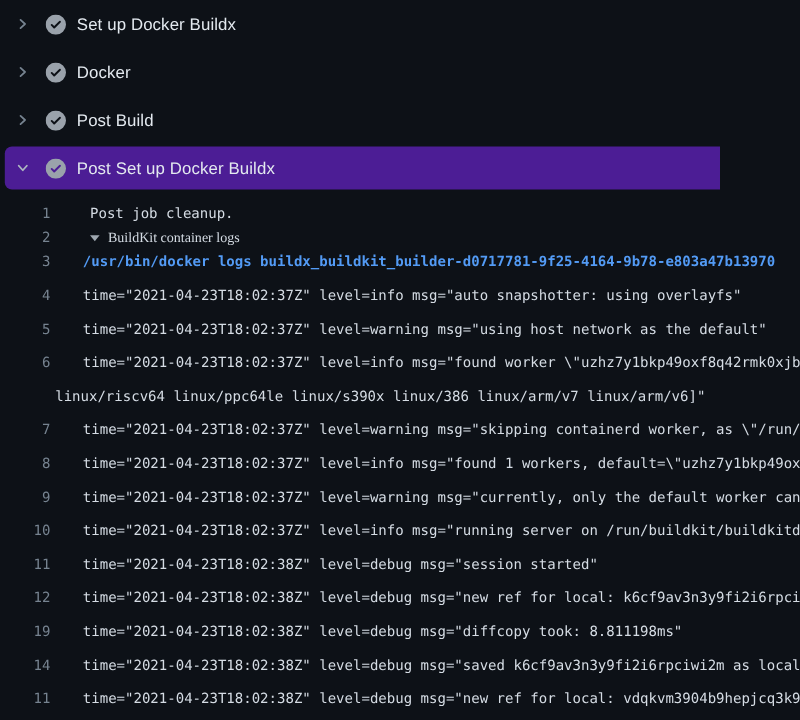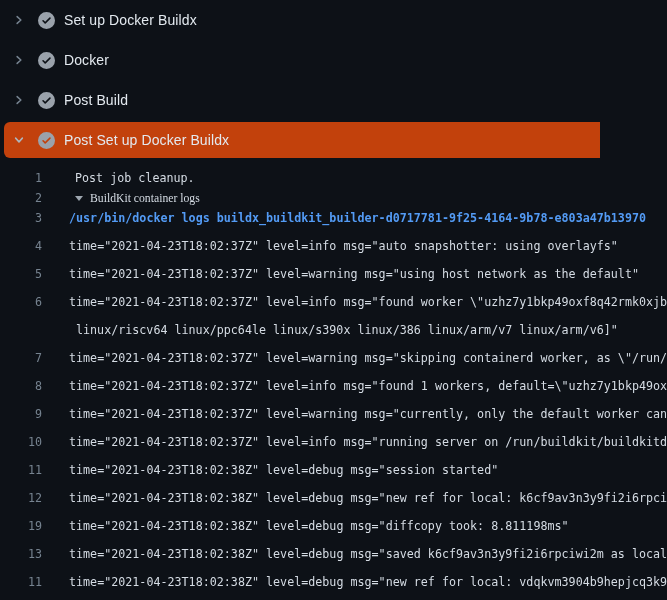--- a/index.html
+++ b/index.html
@@ -11,38 +11,38 @@
   }
   
   .steps{width:600px;}
   .step-row{
     height:40px;box-sizing:border-box;
     display:flex;align-items:center;
     padding-left:11px;cursor:pointer;
   }
   .step-row.expanded{
     height:36px;margin:2px 0 2px 4px;padding-left:7px;
-    background:#c2410c;border-radius:6px 0 0 6px;
+    background:#4c1d95;border-radius:6px 0 0 6px;
   }
   .chev{width:16px;height:16px;flex:0 0 16px;display:flex;align-items:center;justify-content:center;color:#768390;}
   .step-row.expanded .chev{color:#adb7c0;}
   .chev svg{display:block;}
   .check{width:17px;height:17px;flex:0 0 17px;margin-left:11px;}
   .check svg{display:block;width:17px;height:17px;}
   .step-label{margin-left:9px;font-size:14px;color:#e3e9ef;letter-spacing:.1px;}
   
   .log{
     padding-top:8px;
     font-family:"DejaVu Sans Mono", monospace;
     font-size:11.7px;color:#d5dce4;
   }
   .lrow{display:flex;height:20px;line-height:20px;white-space:pre;}
   .num{flex:0 0 42px;text-align:right;color:#768390;cursor:pointer;}
   .txt{overflow:hidden;flex:1 1 auto;white-space:pre;}
-  .txt.indent-0{margin-left:34px;}
+  .txt.indent-0{margin-left:4px;}
   .txt.indent-1{margin-left:33px;}
   .txt.indent-2{margin-left:27px;}
   .lrow.command .t{color:#539bf5;font-weight:600;}
   .lrow.group .t{cursor:pointer;font-family:Liberation Serif, serif;}
   .tri{
     display:inline-block;width:0;height:0;
     border-left:4px solid transparent;border-right:4px solid transparent;
     border-top:5px solid #9ea7b0;
     margin-right:7px;position:relative;top:-1px;
   }
@@ -176,21 +176,21 @@
     <span class="num">12</span>
     <span class="txt indent-2"><span class="t">time="2021-04-23T18:02:38Z" level=debug msg="new ref for local: k6cf9av3n3y9fi2i6rpciwi2m"</span></span>
   </div>
 
   <div class="lrow log">
     <span class="num">19</span>
     <span class="txt indent-2"><span class="t">time="2021-04-23T18:02:38Z" level=debug msg="diffcopy took: 8.811198ms"</span></span>
   </div>
 
   <div class="lrow log">
-    <span class="num">13</span>
+    <span class="num">14</span>
     <span class="txt indent-2"><span class="t">time="2021-04-23T18:02:38Z" level=debug msg="saved k6cf9av3n3y9fi2i6rpciwi2m as local:context"</span></span>
   </div>
 
   <div class="lrow log">
     <span class="num">11</span>
     <span class="txt indent-2"><span class="t">time="2021-04-23T18:02:38Z" level=debug msg="new ref for local: vdqkvm3904b9hepjcq3k9dprz"</span></span>
   </div>
 
   <div class="lrow log">
     

